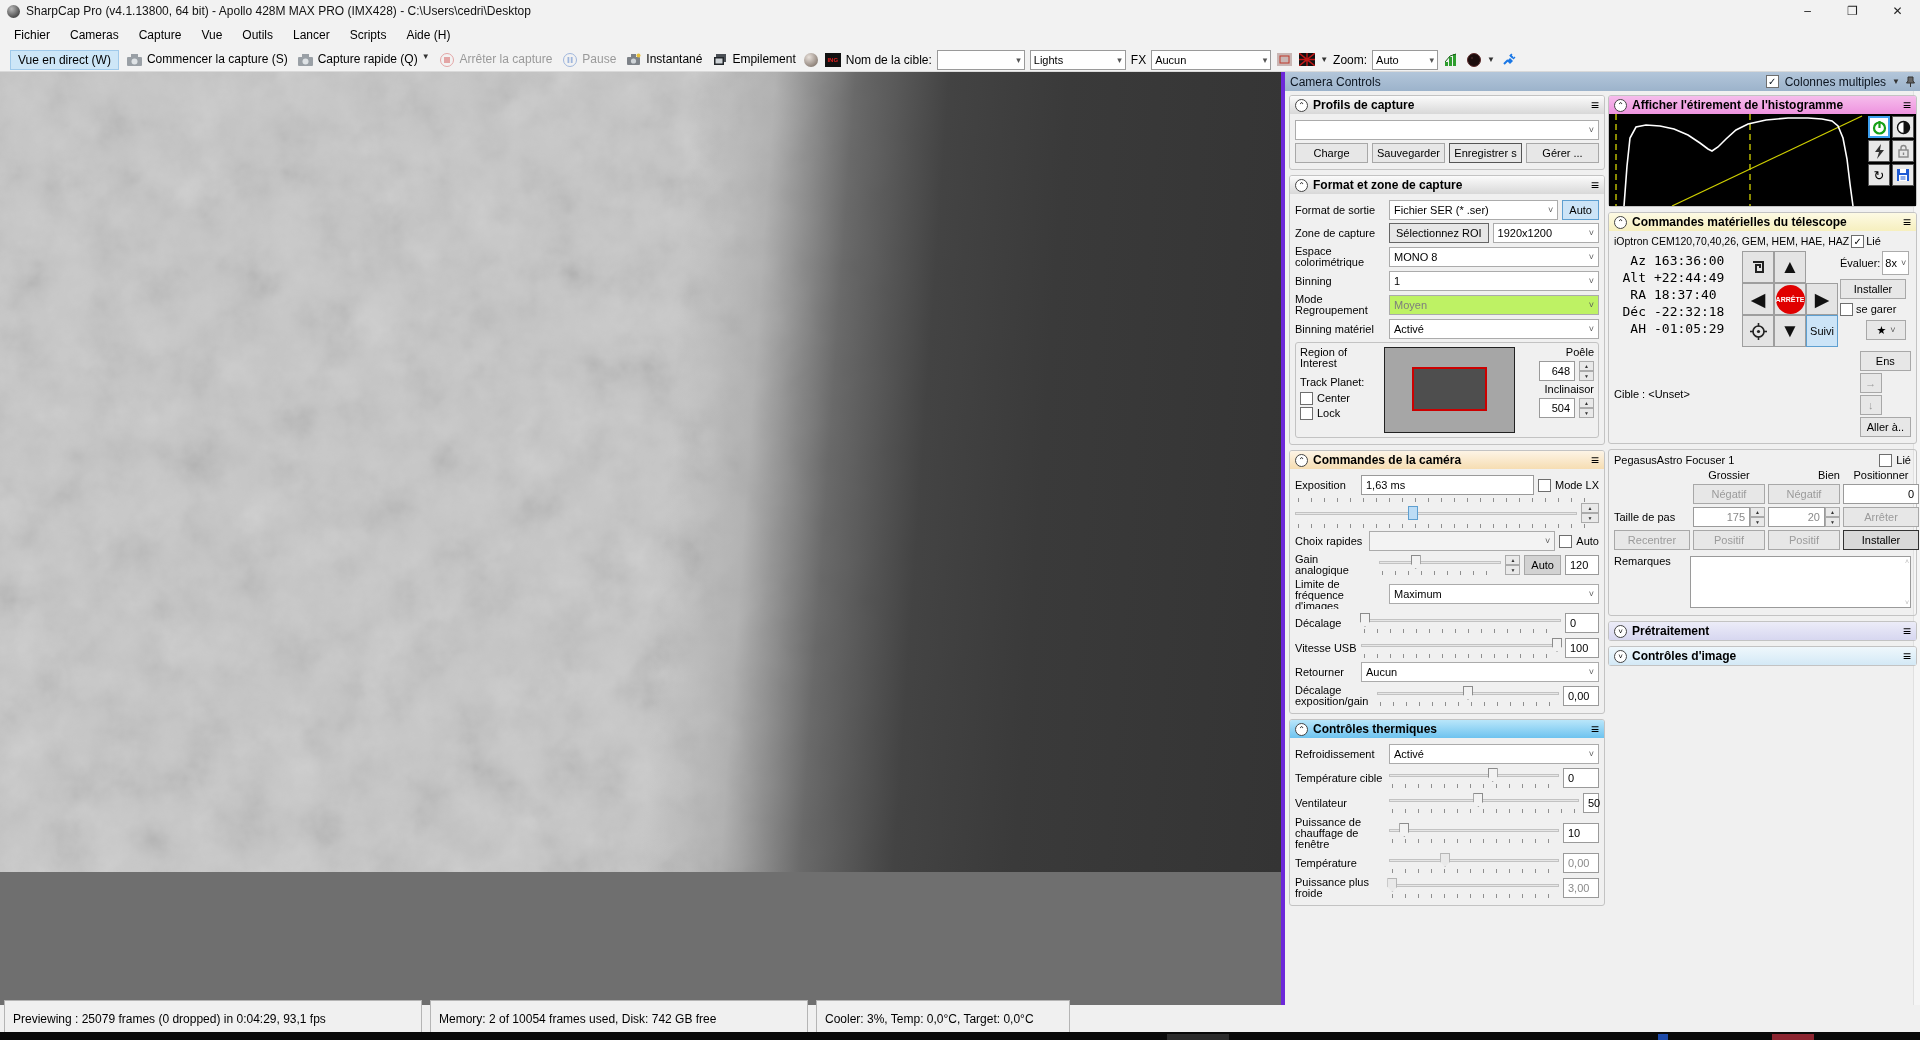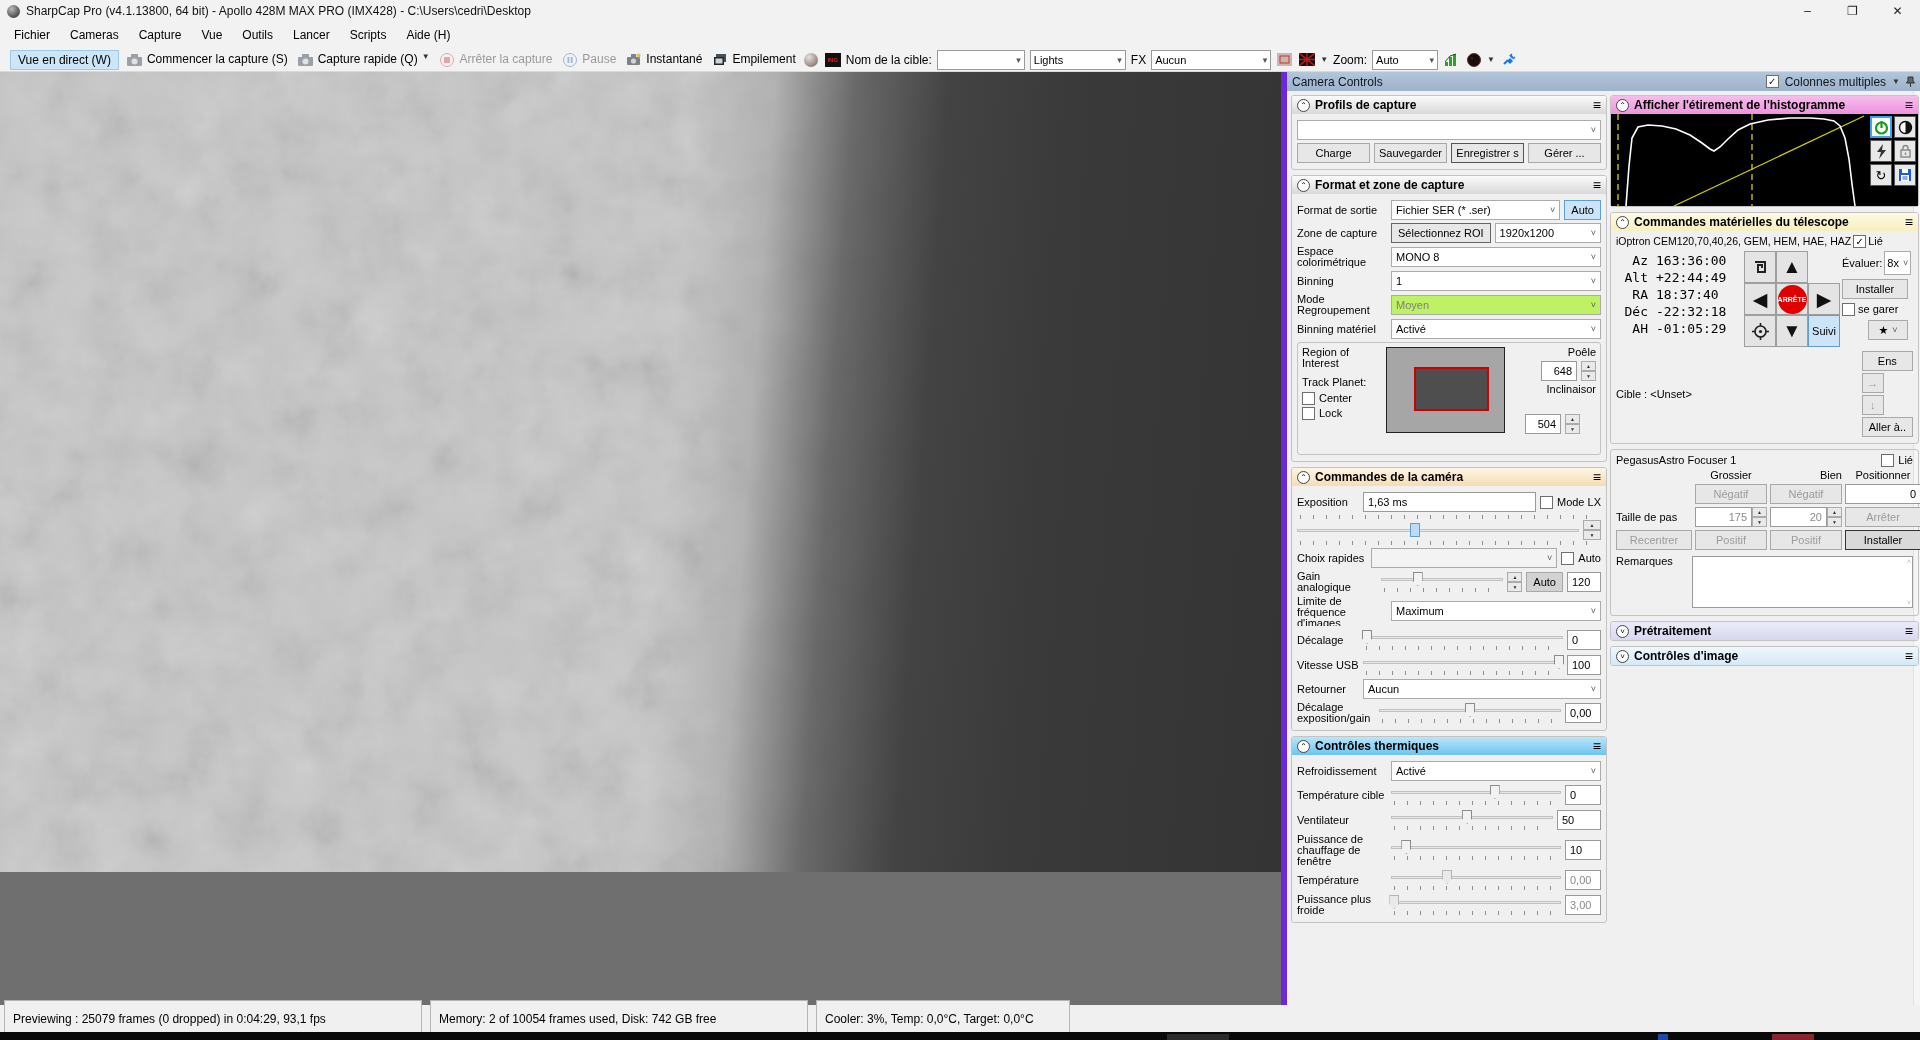--- a/index.html
+++ b/index.html
@@ -28,21 +28,21 @@
 
   
   .preview { position:absolute; top:72px; left:0; width:1281px; height:933px; background:#707070; overflow:hidden; }
   .sun { position:absolute; top:0; left:0; width:1281px; height:800px; background:#c7c7c7; }
   .sun svg.noise { position:absolute; top:0; left:0; width:100%; height:100%; opacity:.35; }
   .limb { position:absolute; top:0; left:0; width:1281px; height:800px;
     background:linear-gradient(94deg, rgba(199,199,199,0) 0%, rgba(199,199,199,0) 52%, rgba(160,160,160,.55) 58%, rgba(90,90,90,.85) 64%, rgba(62,62,62,.96) 71%, #3a3a3a 80%, #343434 100%); }
   .below-band { position:absolute; top:800px; left:0; width:1281px; height:133px; background:#6f6f6f; }
 
   
-  .panel { position:absolute; top:72px; left:1281px; width:639px; height:933px; background:#f0f0f0; border-left:6px solid #6d28d9; }
+  .panel { position:absolute; top:72px; left:1281px; width:639px; height:933px; background:#f0f0f0; border-left:4px solid #6d28d9; }
   .panel-title { height:19px; background:linear-gradient(#b3c6da,#9cb3cb); display:flex; align-items:center; padding:0 5px; font-size:12px; color:#0c1520; }
   .pt-right { margin-left:auto; display:flex; align-items:center; gap:6px; }
   .panel-scroll { position:absolute; right:0; top:19px; width:7px; height:914px; background:#f5f5f5; border-left:1px solid #e0e0e0; }
   .col-left  { position:absolute; left:4px;  top:23px; width:316px; }
   .col-right { position:absolute; left:323px; top:23px; width:309px; }
 
   .sec { border:1px solid #c3c3c3; border-radius:3px; margin-bottom:5px; background:#f0f0f0; }
   .sec-h { height:18px; display:flex; align-items:center; gap:5px; padding:0 5px; font-weight:bold; font-size:12px; border-radius:2px 2px 0 0; background:linear-gradient(#fbfbfb,#d8d8d8); }
   .h-peach  { background:linear-gradient(#fdf4e6,#f6ddb2); }
   .h-blue   { background:linear-gradient(#b9e6fa,#6ec3ef); }
@@ -377,21 +377,21 @@
           <div style="flex:1; display:flex; flex-direction:column; align-items:flex-end; gap:3px;">
             <div class="lbl">Poêle</div>
             <div class="fr" style="margin:0">
               <div class="tb" style="width:36px; justify-content:flex-end">648</div>
               <div class="spin">
                   <div>▲</div>
                   <div>▼</div>
                 </div>
             </div>
             <div class="lbl">Inclinaisor</div>
-            <div class="fr" style="margin:16px">
+            <div class="fr" style="margin:0">
               <div class="tb" style="width:36px; justify-content:flex-end">504</div>
               <div class="spin">
                   <div>▲</div>
                   <div>▼</div>
                 </div>
             </div>
           </div>
         </div>
       </div>
     </div>
@@ -525,21 +525,21 @@
         </div>
         <div class="fr">
           <div class="lbl lw">Ventilateur</div>
           <div class="grow">
               <div class="sl">
                 <div class="tr"></div>
                 <div class="hd" style="left:47%"></div>
               </div>
               <div class="tk"></div>
             </div>
-          <div class="tb" style="width:44px">50</div>
+          <div class="tb" style="width:16px">50</div>
         </div>
         <div class="fr">
           <div class="lbl lw" style="height:32px">Puissance de chauffage de fenêtre</div>
           <div class="grow">
               <div class="sl">
                 <div class="tr"></div>
                 <div class="hd" style="left:9%"></div>
               </div>
               <div class="tk"></div>
             </div>

